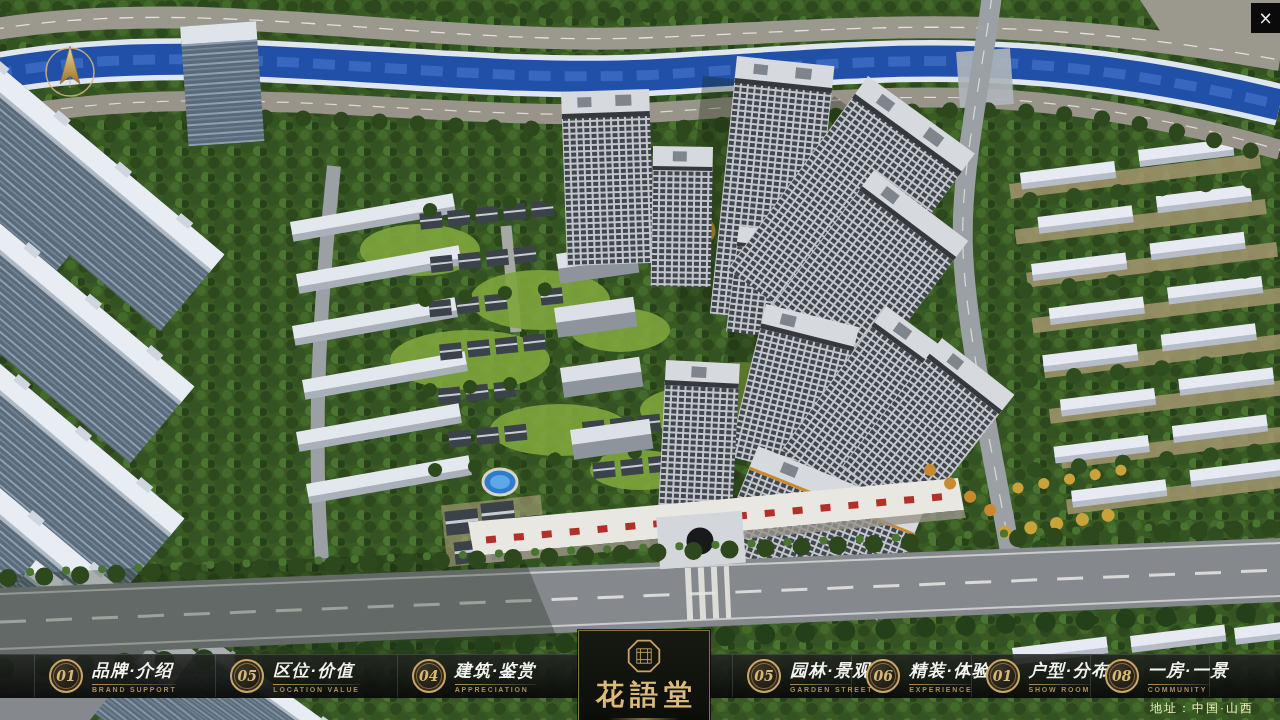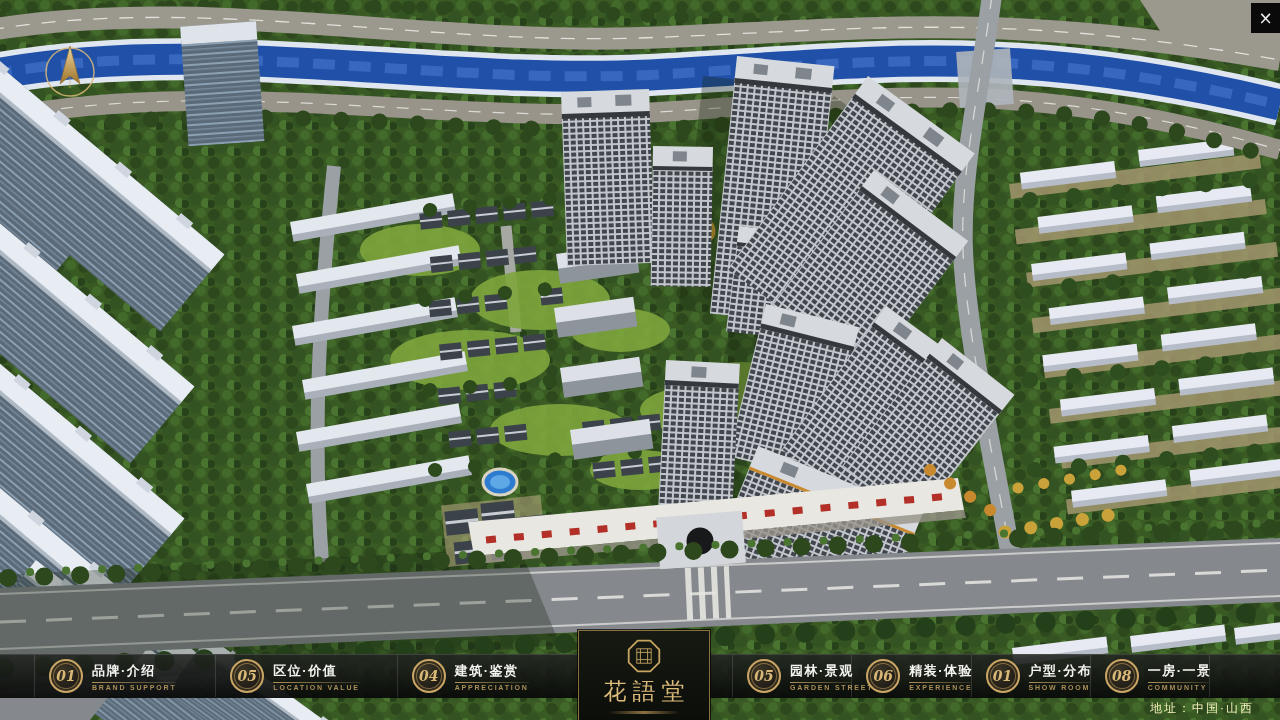--- a/index.html
+++ b/index.html
@@ -27,32 +27,32 @@
     gap:9px;border-left:1px solid rgba(255,255,255,.13);padding-left:14px;
     min-width:0;cursor:pointer;}
   .spacer{width:70px;border-left:1px solid rgba(255,255,255,.13);}
   .badge{width:30px;height:30px;border-radius:50%;flex:0 0 30px;
     border:2px solid #c9a566;
     box-shadow:inset 0 0 0 2px rgba(0,0,0,.6),inset 0 0 0 3px rgba(201,165,102,.55);
     background:radial-gradient(circle at 35% 30%,#3b3526,#141210);
     display:flex;align-items:center;justify-content:center;
     color:#d9b877;font:italic 700 14px "DejaVu Serif",serif;}
   .labels{display:inline-flex;flex-direction:column;align-items:stretch;min-width:0;}
-  .zh{font-size:13px;font-weight:700;color:#f3f3ef;letter-spacing:1.5px;white-space:nowrap;}
+  .zh{font-size:17px;font-weight:700;color:#f3f3ef;letter-spacing:1.5px;white-space:nowrap;font-style:italic;}
   .lsep{height:1px;margin:2px 0 1px;background:linear-gradient(90deg,rgba(201,165,102,.85),rgba(201,165,102,.15));}
   .en{font-size:7px;font-weight:700;color:#a98e57;letter-spacing:1.8px;white-space:nowrap;}
 
   
   .logo-panel{position:absolute;left:578px;bottom:-2px;width:132px;height:92px;
     box-sizing:border-box;z-index:4;
     background:linear-gradient(180deg,#171a12,#0b0d09);
     border:1px solid #8a713f;box-shadow:0 0 0 1px rgba(0,0,0,.7);
     display:flex;flex-direction:column;align-items:center;justify-content:flex-start;
     padding-top:7px;}
-  .logo-title{font-family:"DejaVu Serif",serif;font-weight:400;font-size:23px;
+  .logo-title{font-family:"DejaVu Serif",serif;font-weight:700;font-size:28px;
     color:#dcba7a;letter-spacing:6px;padding-left:6px;margin-top:2px;white-space:nowrap;}
   .logo-sub{height:3px;width:72px;margin-top:4px;
     background:linear-gradient(90deg,transparent,#8a713f,transparent);}
 
   
   .address{position:absolute;right:26px;bottom:3px;z-index:5;
     font-size:12px;color:#fef9c3;letter-spacing:2px;opacity:.95;}
 </style>
 </head>
 <body>

